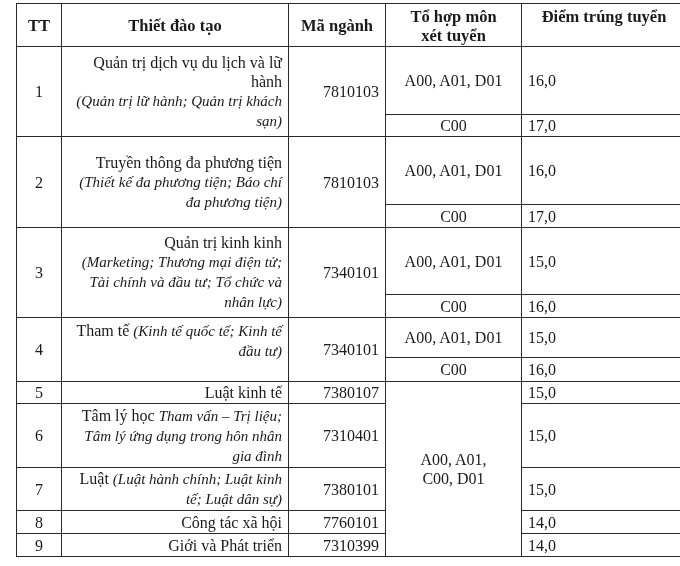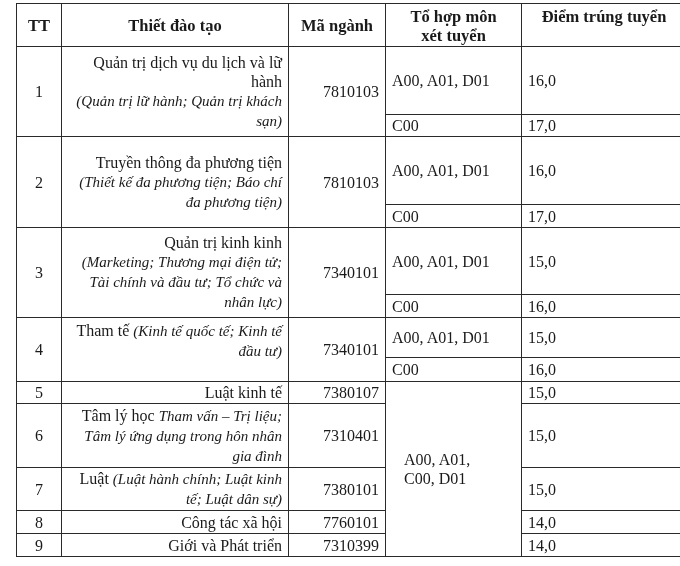--- a/index.html
+++ b/index.html
@@ -15,21 +15,21 @@
     padding: 0 6px;
     font-size: 16px; line-height: 19px;
     vertical-align: middle;
   }
   table.admissions th {
     font-weight: bold; text-align: center; vertical-align: top; padding-top: 3px;
     font-size: 16.5px;
   }
   .c-tt { text-align: center; }
   .c-code { text-align: right; }
-  .c-combo { }
+  .c-combo { text-align: center; }
   .c-score { text-align: left; }
   .c-name { text-align: right; padding-left: 7px !important; }
   .c-name i { font-style: italic; font-size: 15px; }
   .sub td { line-height: 18px; }
 </style>
 </head>
 <body>
 
 <table class="admissions">
   <colgroup>

